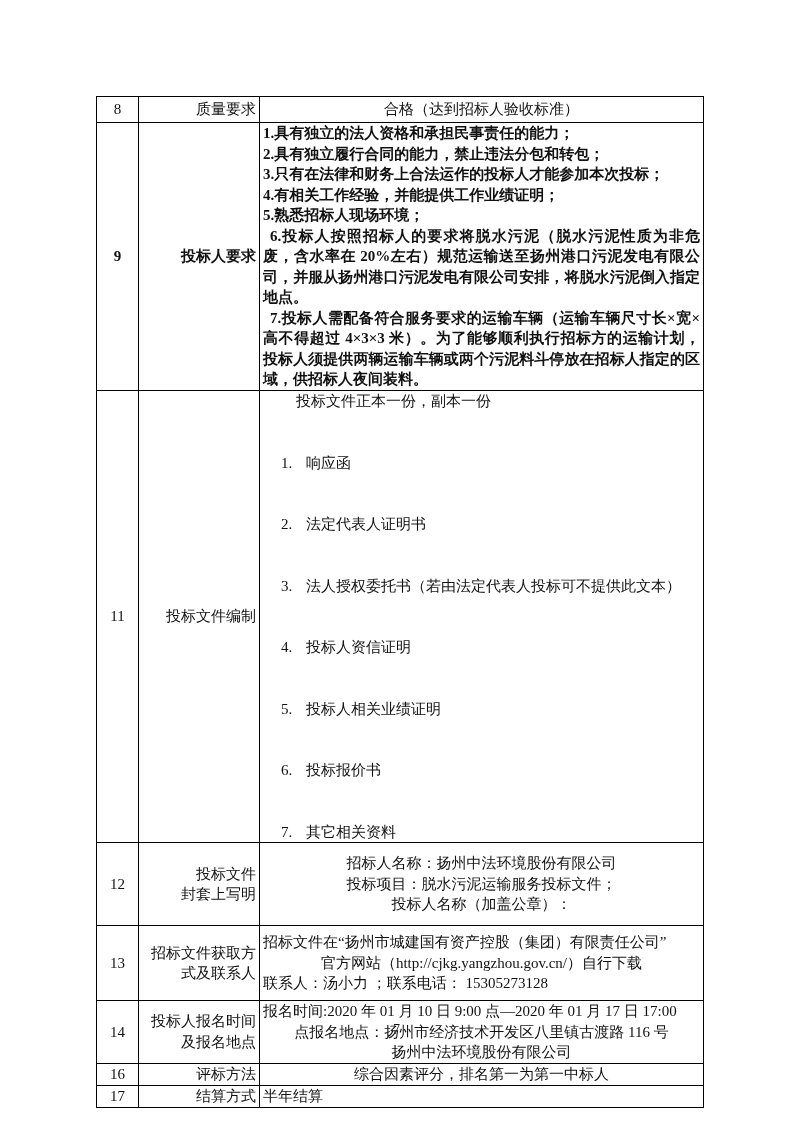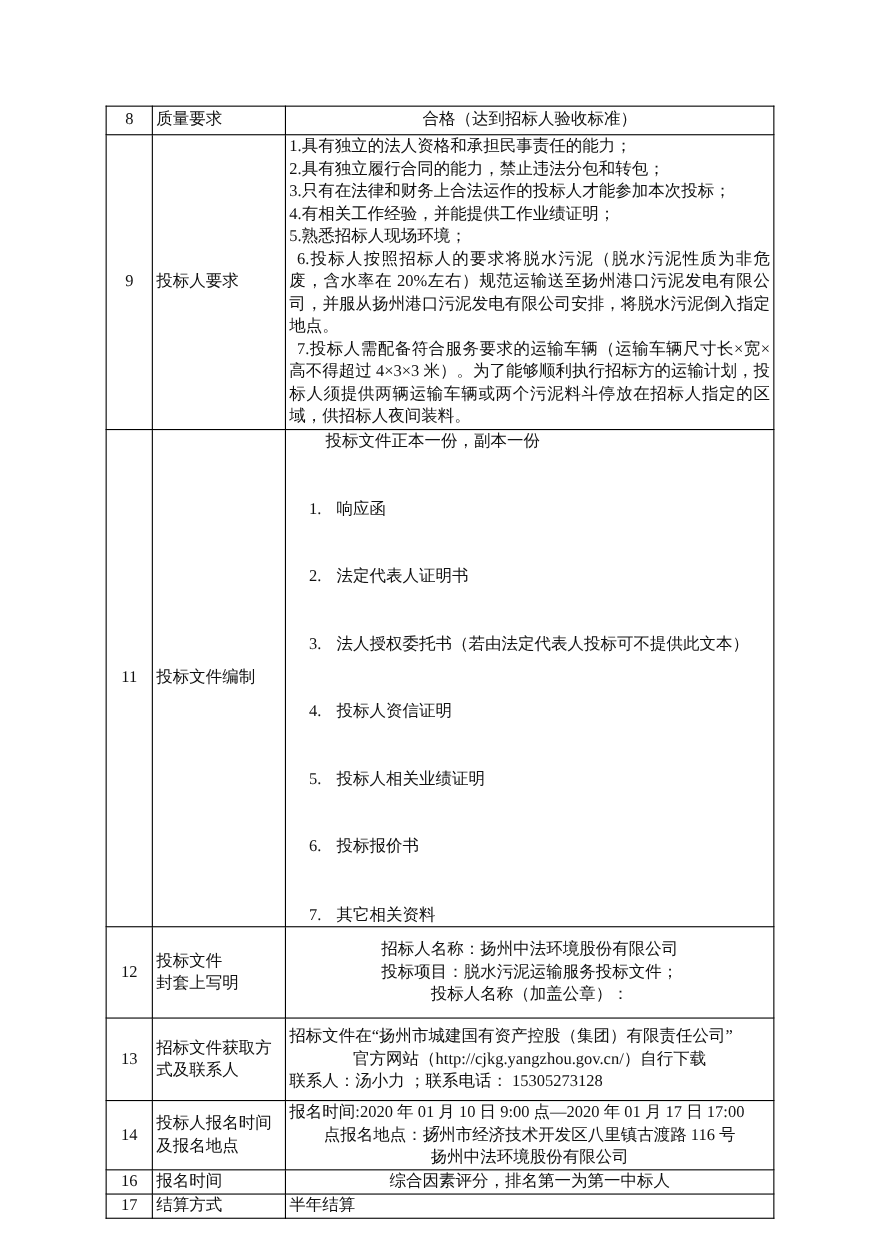--- a/index.html
+++ b/index.html
@@ -24,26 +24,26 @@
     font-size: 15px;
     line-height: 20.5px;
   }
   table.doc td {
     border: 1px solid #000000;
     padding: 0 3px;
     vertical-align: middle;
     overflow: hidden;
   }
   td.num   { text-align: center; }
-  td.label { text-align: left; padding: 0 4px; }
+  td.label { text-align: right; padding: 0 4px; }
   td.content { text-align: left; }
   td.center-content { text-align: center; font-family: Liberation Serif, serif; }
 
   tr.r8  td { height: 25px; }
-  tr.r9  td { height: 267px; }
+  tr.r9  td { height: 267px; font-weight: bold; }
   tr.r10 td { height: 38px; }
   tr.r11 td { height: 167px; }
   tr.r12 td { height: 82px; }
   tr.r13 td { height: 74px; }
   tr.r14 td { height: 59px; }
   tr.r15 td, tr.r16 td, tr.r17 td { height: 21px; }
 
   p.req { margin: 0; text-align: justify; }
   p.req.ind { text-indent: 7px; }
 
@@ -149,21 +149,21 @@
       <td class="content">
         <div class="line">报名时间:2020 年 01 月 10 日 9:00 点—2020 年 01 月 17 日 17:00</div>
         <div class="cline">点报名地点：扬州市经济技术开发区八里镇古渡路 116 号</div>
         <div class="cline">扬州中法环境股份有限公司</div>
       </td>
     </tr>
 
 
     <tr class="r16">
       <td class="num">16</td>
-      <td class="label">报名时间</td>
+      <td class="label">评标方法</td>
       <td class="center-content">综合因素评分，排名第一为第一中标人</td>
     </tr>
 
     <tr class="r17">
       <td class="num">17</td>
       <td class="label">结算方式</td>
       <td class="content pad17">半年结算</td>
     </tr>
 
   </tbody>

